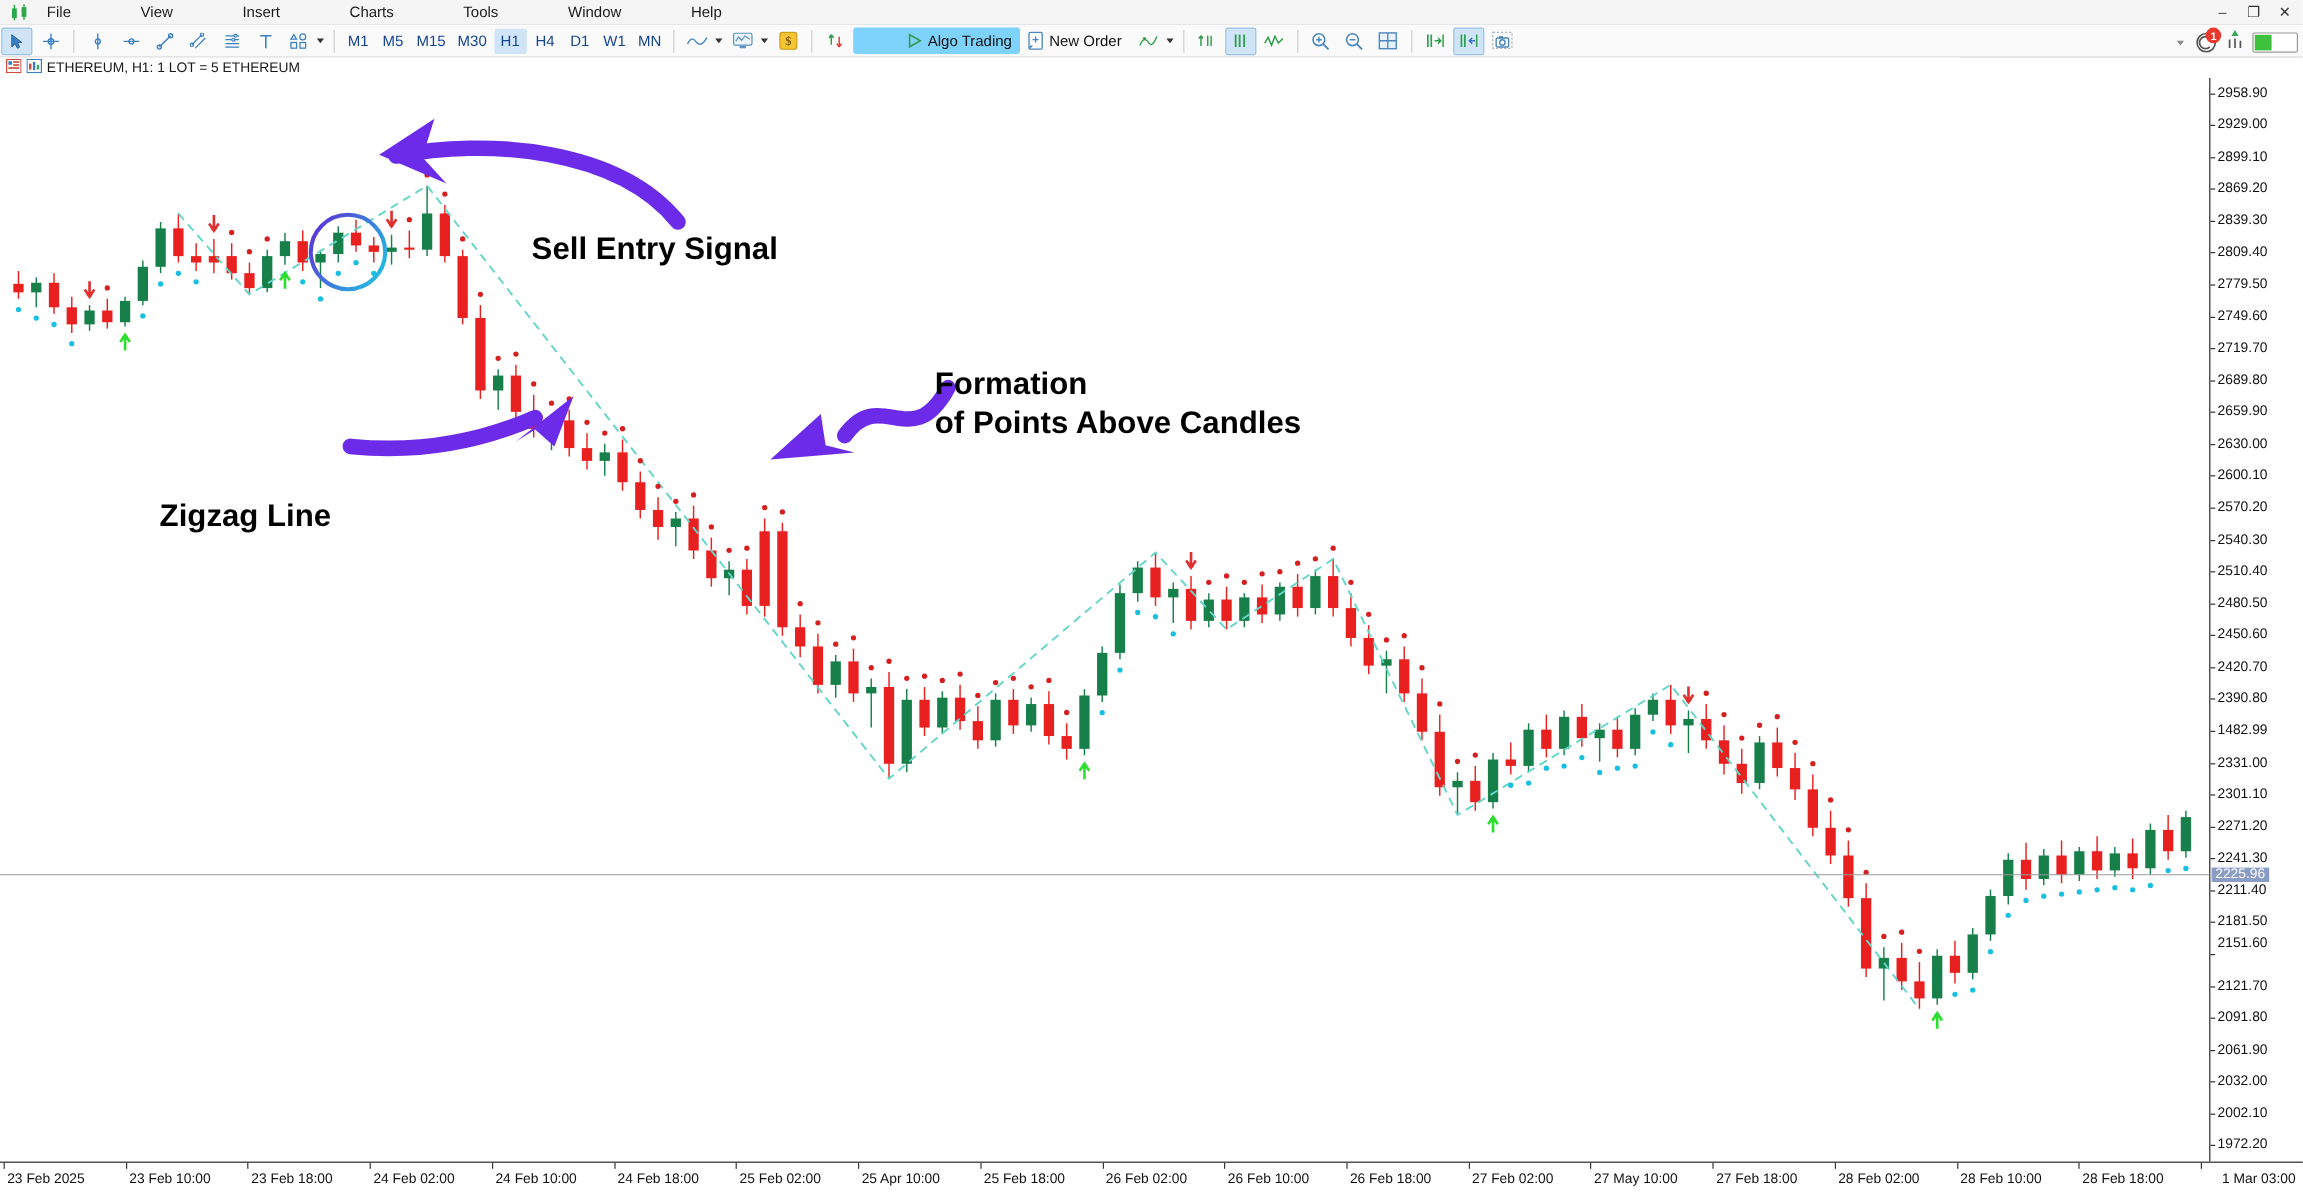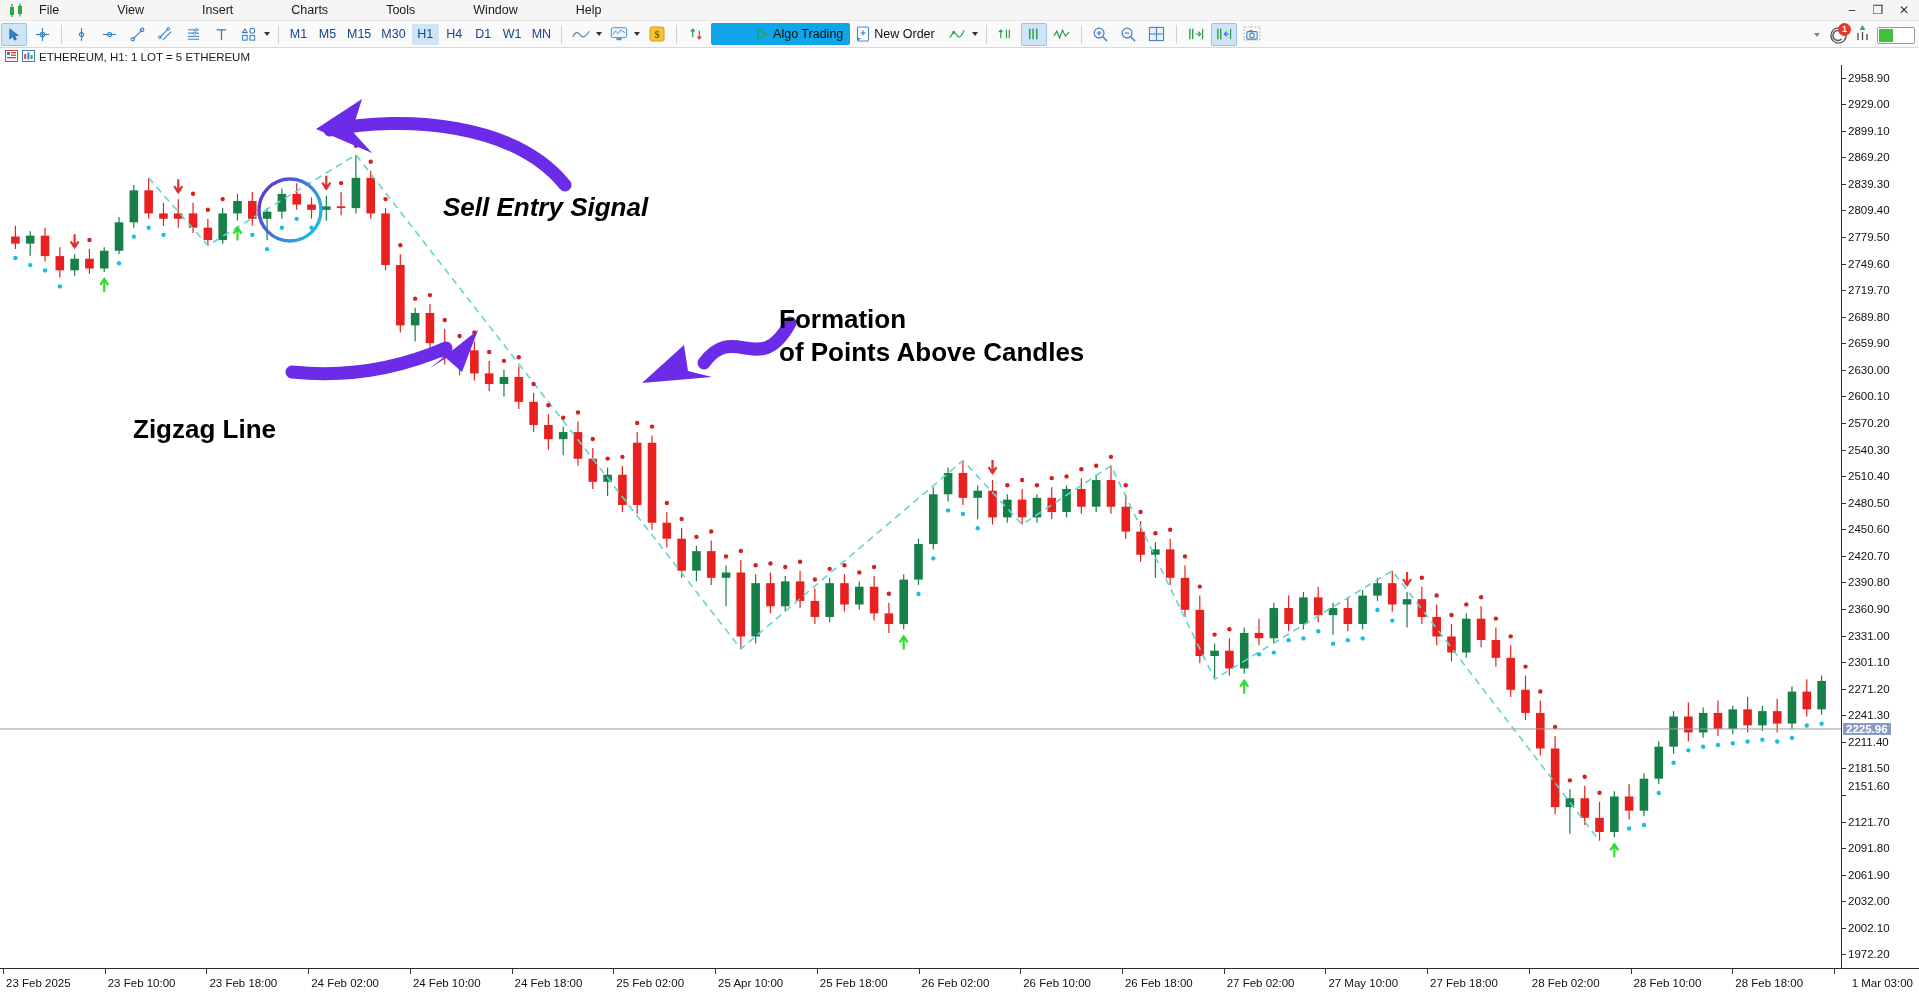--- a/index.html
+++ b/index.html
@@ -43,21 +43,21 @@
     font-size: 12.5px; color: #15458f; border-radius: 2px;
     cursor: default;
   }
   .tb-tf.active { background: #cfe4f7; }
   .tb-text-btn {
     height: 22px; padding: 0 7px 0 4px; margin: 0 1px;
     display: flex; align-items: center; gap: 4px;
     font-size: 12.5px; color: #111; border-radius: 2px; cursor: default;
     white-space: nowrap;
   }
-  .tb-text-btn.hl { background: #0ea5e9; padding-left: 44px; }
+  .tb-text-btn.hl { background: #7dd3fc; padding-left: 44px; }
   .caret { width: 0;height:0;border-left:3.5px solid transparent;border-right:3.5px solid transparent;border-top:4px solid #333; margin: 0 3px 0 1px;}
 
   
   .winctl {
     position: absolute; right: 2px; top: 1px;
     display: flex; align-items: center; gap: 0px; z-index: 60;
   }
   .winctl div { width: 26px; height: 17px; display:flex;align-items:center;justify-content:center; font-size: 12px; color: #333; cursor: default;}
 
   
@@ -831,21 +831,21 @@
     <svg class="annot-svg" style="left:250px;top:105px;" width="80" height="80">
       <circle cx="40" cy="40" r="31" fill="none" stroke="url(#circgrad2)" stroke-width="3.4"></circle>
       <defs>
         <linearGradient id="circgrad2" x1="0" y1="0.2" x2="1" y2="0.8">
           <stop offset="0%" stop-color="#5b33d6"></stop>
           <stop offset="100%" stop-color="#22bfe0"></stop>
         </linearGradient>
       </defs>
     </svg>
 
-    <div class="annot" id="annot-0" style="left: 443px; top: 126px; font-style: italic;">Sell Entry Signal</div>
+    <div class="annot" id="annot-0" style="left: 443px; top: 126px;">Sell Entry Signal</div>
     <div class="annot" id="annot-1" style="left: 779px; top: 238px;">Formation
 of Points Above Candles</div>
     <div class="annot" id="annot-2" style="left: 133px; top: 348px;">Zigzag Line</div>
 
     <div class="price-axis" id="price-axis">
         <div class="price-tick" style="top: 12.5318px;"></div>
         <div class="price-lbl" style="top: 12.5318px;">2958.90</div>
         <div class="price-tick" style="top: 39.1063px;"></div>
         <div class="price-lbl" style="top: 39.1063px;">2929.00</div>
         <div class="price-tick" style="top: 65.6808px;"></div>
@@ -878,21 +878,21 @@
         <div class="price-lbl" style="top: 411.149px;">2510.40</div>
         <div class="price-tick" style="top: 437.724px;"></div>
         <div class="price-lbl" style="top: 437.724px;">2480.50</div>
         <div class="price-tick" style="top: 464.298px;"></div>
         <div class="price-lbl" style="top: 464.298px;">2450.60</div>
         <div class="price-tick" style="top: 490.873px;"></div>
         <div class="price-lbl" style="top: 490.873px;">2420.70</div>
         <div class="price-tick" style="top: 517.447px;"></div>
         <div class="price-lbl" style="top: 517.447px;">2390.80</div>
         <div class="price-tick" style="top: 544.022px;"></div>
-        <div class="price-lbl" style="top: 544.022px;">2360.90</div>
+        <div class="price-lbl" style="top: 544.022px;">1482.99</div>
         <div class="price-tick" style="top: 570.596px;"></div>
         <div class="price-lbl" style="top: 570.596px;">2331.00</div>
         <div class="price-tick" style="top: 597.171px;"></div>
         <div class="price-lbl" style="top: 597.171px;">2301.10</div>
         <div class="price-tick" style="top: 623.745px;"></div>
         <div class="price-lbl" style="top: 623.745px;">2271.20</div>
         <div class="price-tick" style="top: 650.32px;"></div>
         <div class="price-lbl" style="top: 650.32px;">2241.30</div>
         <div class="price-tick" style="top: 676.894px;"></div>
         <div class="price-lbl" style="top: 676.894px;">2211.40</div>
@@ -905,21 +905,21 @@
         <div class="price-tick" style="top: 783.193px;"></div>
         <div class="price-lbl" style="top: 783.193px;">2091.80</div>
         <div class="price-tick" style="top: 809.767px;"></div>
         <div class="price-lbl" style="top: 809.767px;">2061.90</div>
         <div class="price-tick" style="top: 836.342px;"></div>
         <div class="price-lbl" style="top: 836.342px;">2032.00</div>
         <div class="price-tick" style="top: 862.916px;"></div>
         <div class="price-lbl" style="top: 862.916px;">2002.10</div>
         <div class="price-tick" style="top: 889.491px;"></div>
         <div class="price-lbl" style="top: 889.491px;">1972.20</div>
-        <div class="price-cur" style="top: 663.954px; font-weight: bold;">2225.96</div>
+        <div class="price-cur" style="top: 663.954px;">2225.96</div>
       </div>
 
     <div class="time-axis" id="time-axis">
         <div class="time-tick" style="left: 3px;"></div>
         <div class="time-lbl" style="left: 6px;">23 Feb 2025</div>
         <div class="time-tick" style="left: 104.722px;"></div>
         <div class="time-lbl" style="left: 107.722px;">23 Feb 10:00</div>
         <div class="time-tick" style="left: 206.444px;"></div>
         <div class="time-lbl" style="left: 209.444px;">23 Feb 18:00</div>
         <div class="time-tick" style="left: 308.167px;"></div>

